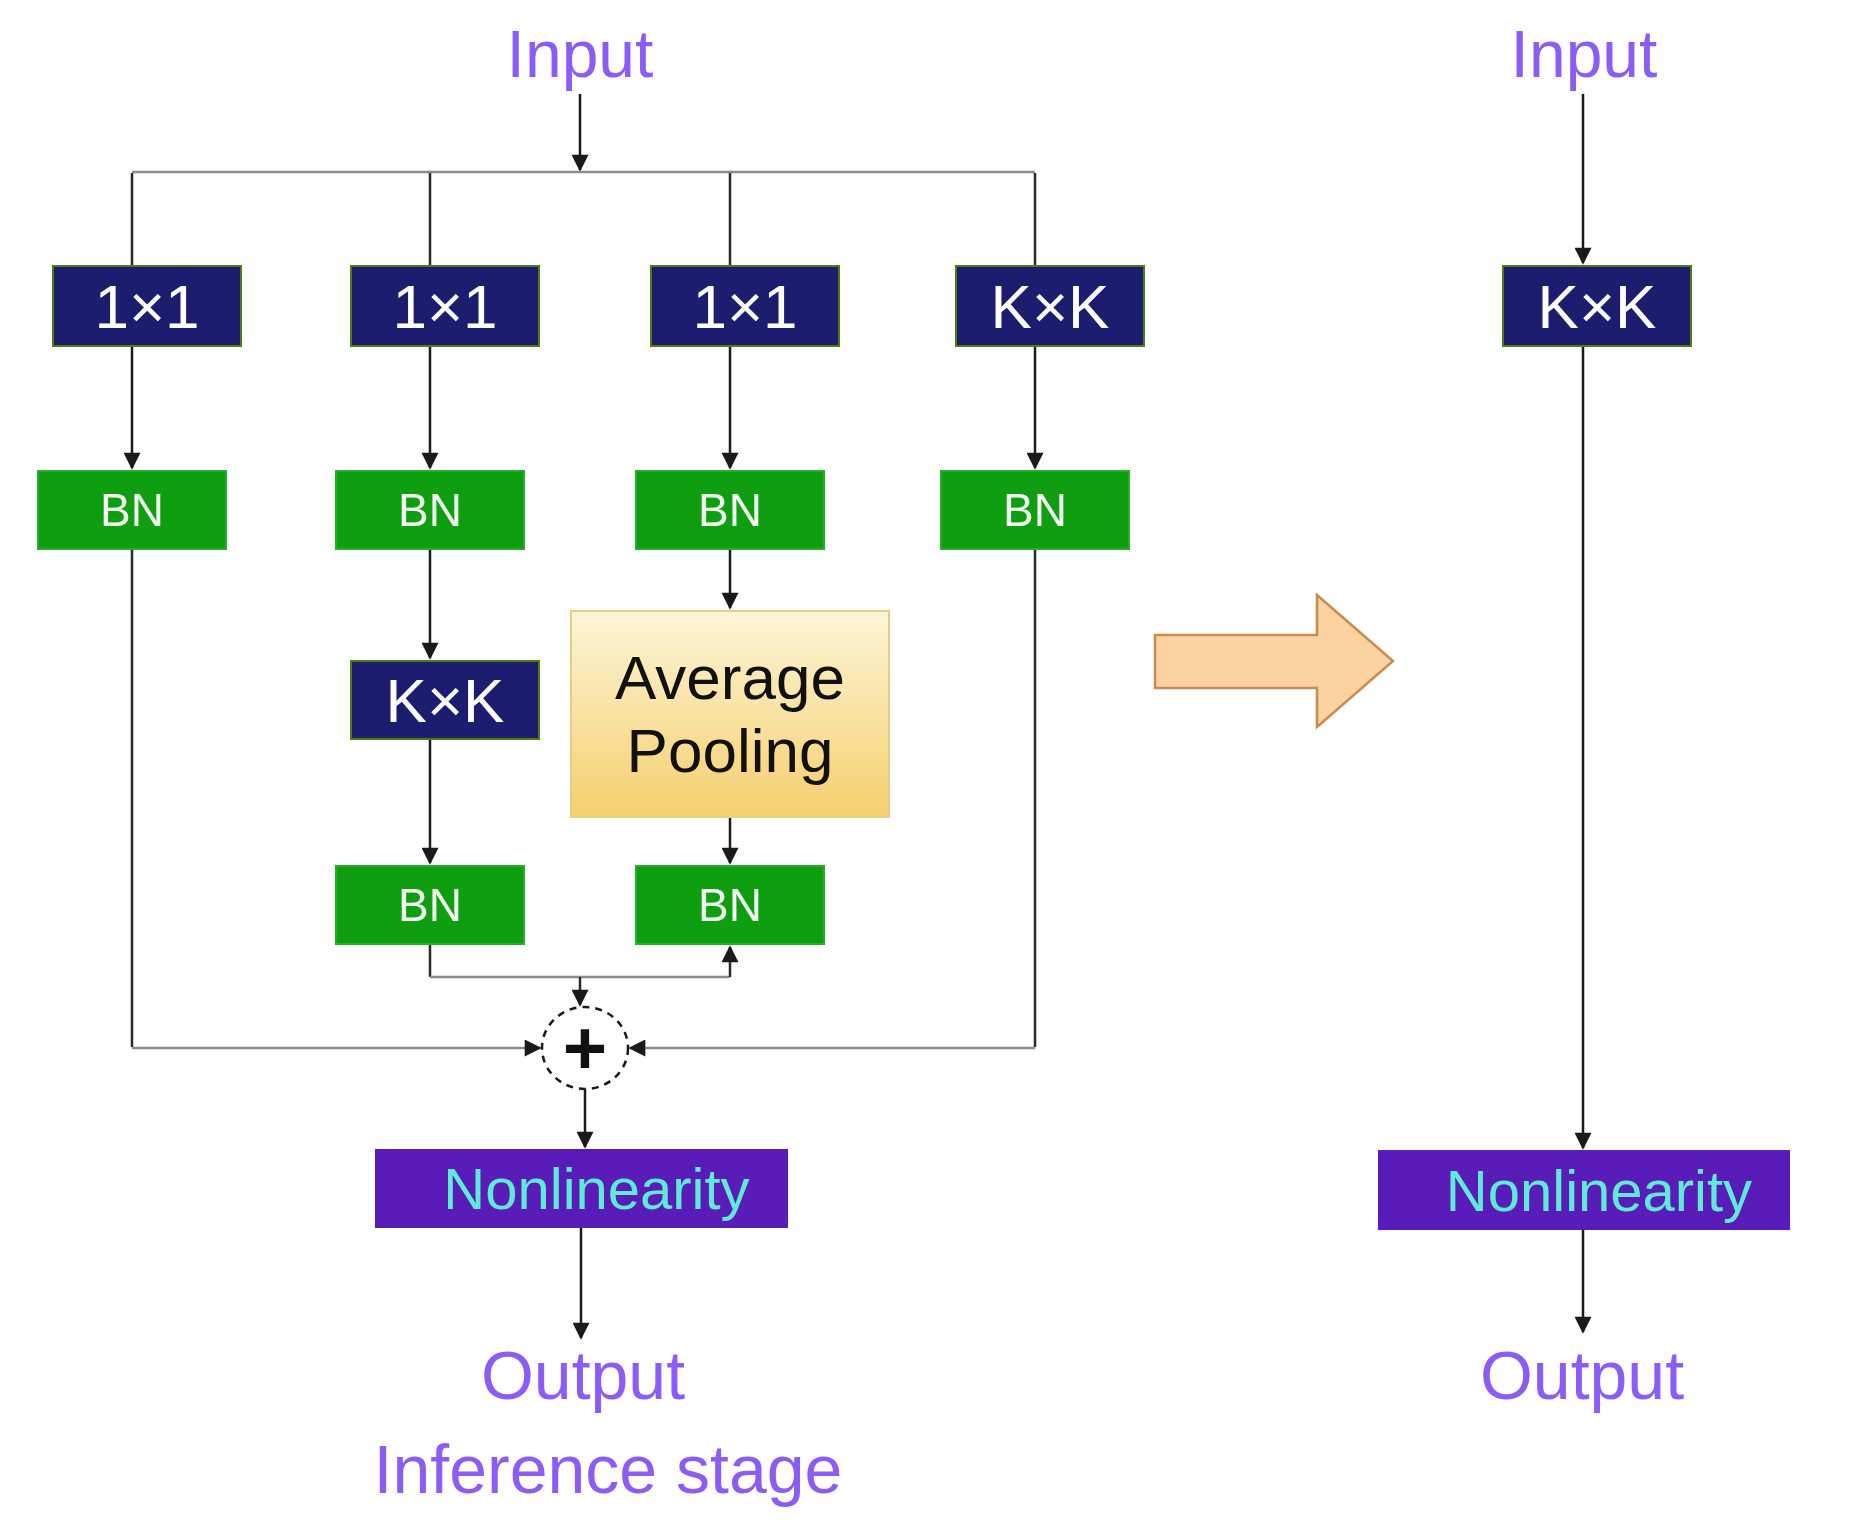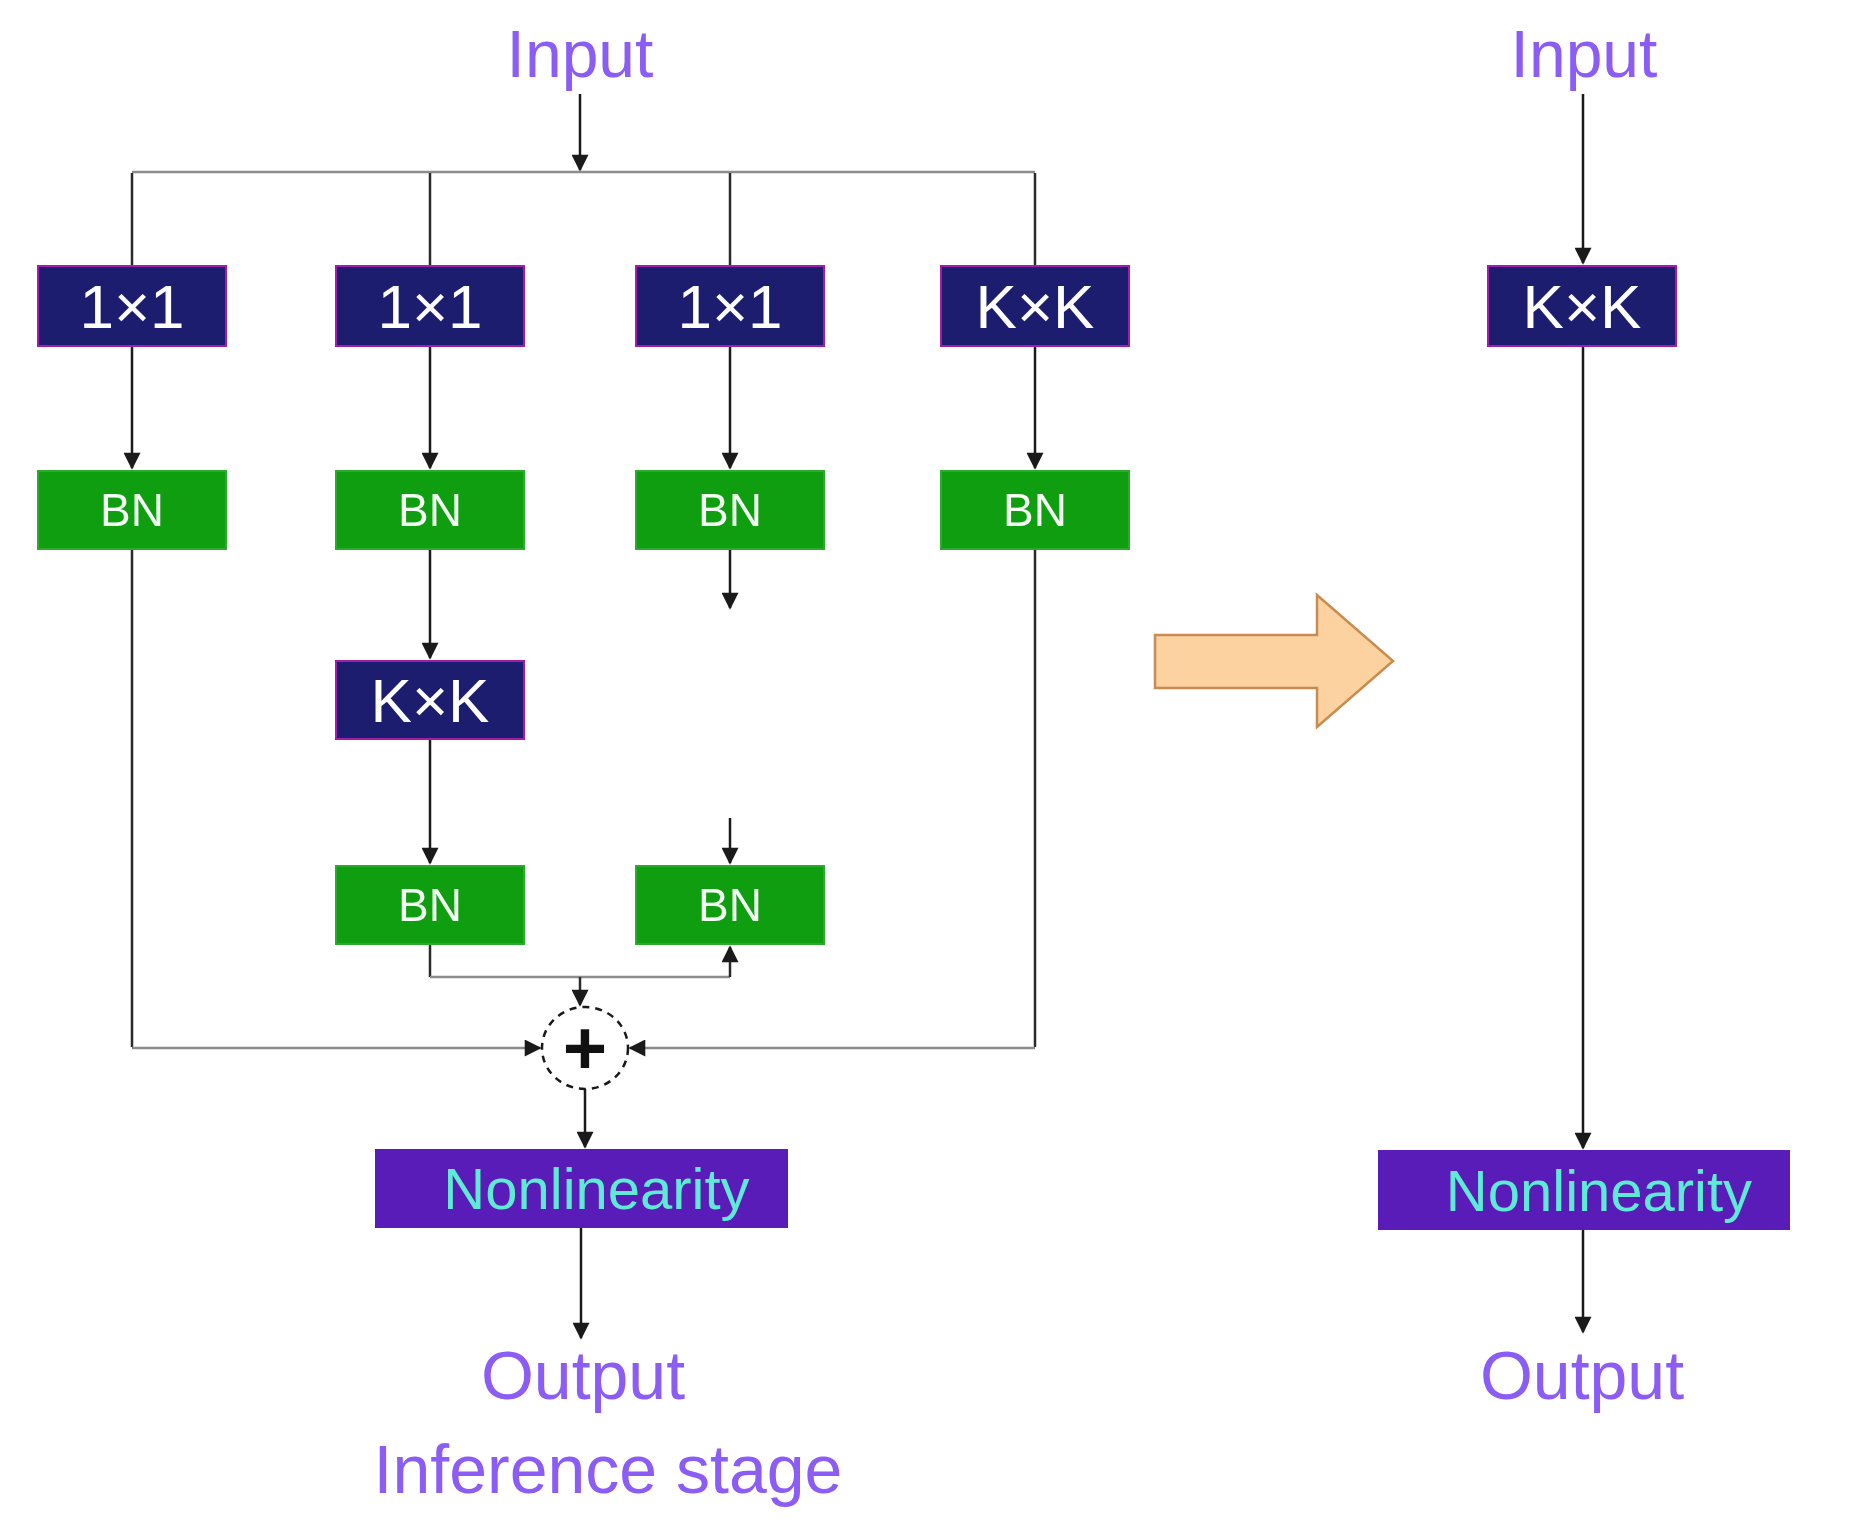--- a/index.html
+++ b/index.html
@@ -13,22 +13,23 @@
   #connectors{position:absolute;left:0;top:0;width:1859px;height:1539px;}
   .box{
     position:absolute;
     display:flex;align-items:center;justify-content:center;
     text-align:center;
     box-sizing:border-box;
     color:#ffffff;
   }
   .conv{
     background:#1d1d70;
-    border:2px solid #a21caf;
+    border:2px solid #4d7c0f;
     font-size:62px;
+    margin-left:15px;
   }
   .bn{
     background:#0f9e0f;
     border:2px solid #2bab2b;
     font-size:46px;
     color:#f4fff4;
   }
   .avgpool{
     background:linear-gradient(#fdf5d7,#f5cf6e);
     border:2px solid #e6cd85;
@@ -115,20 +116,21 @@
   <div class="box conv" style="left:635px;top:265px;width:190px;height:82px;">1×1</div>
   <div class="box conv" style="left:940px;top:265px;width:190px;height:82px;">K×K</div>
 
   <div class="box bn" style="left:37px;top:470px;width:190px;height:80px;">BN</div>
   <div class="box bn" style="left:335px;top:470px;width:190px;height:80px;">BN</div>
   <div class="box bn" style="left:635px;top:470px;width:190px;height:80px;">BN</div>
   <div class="box bn" style="left:940px;top:470px;width:190px;height:80px;">BN</div>
 
   <div class="box conv" style="left:335px;top:660px;width:190px;height:80px;">K×K</div>
 
+  <div class="box avgpool" style="left:570px;top:610px;width:320px;height:208px;">Average Pooling</div>
 
   <div class="box bn" style="left:335px;top:865px;width:190px;height:80px;">BN</div>
   <div class="box bn" style="left:635px;top:865px;width:190px;height:80px;">BN</div>
 
   <div class="sumlabel" style="left:550px;top:1008px;width:70px;height:80px;font-size:76px;line-height:80px;">+</div>
 
   <div class="box nonlin" style="left:375px;top:1149px;width:413px;height:79px;">Nonlinearity</div>
 
   <div class="biglabel" style="left:423px;top:1336px;width:320px;font-size:68px;">Output</div>
   <div class="biglabel" style="left:358px;top:1430px;width:500px;font-size:68px;">Inference stage</div>

